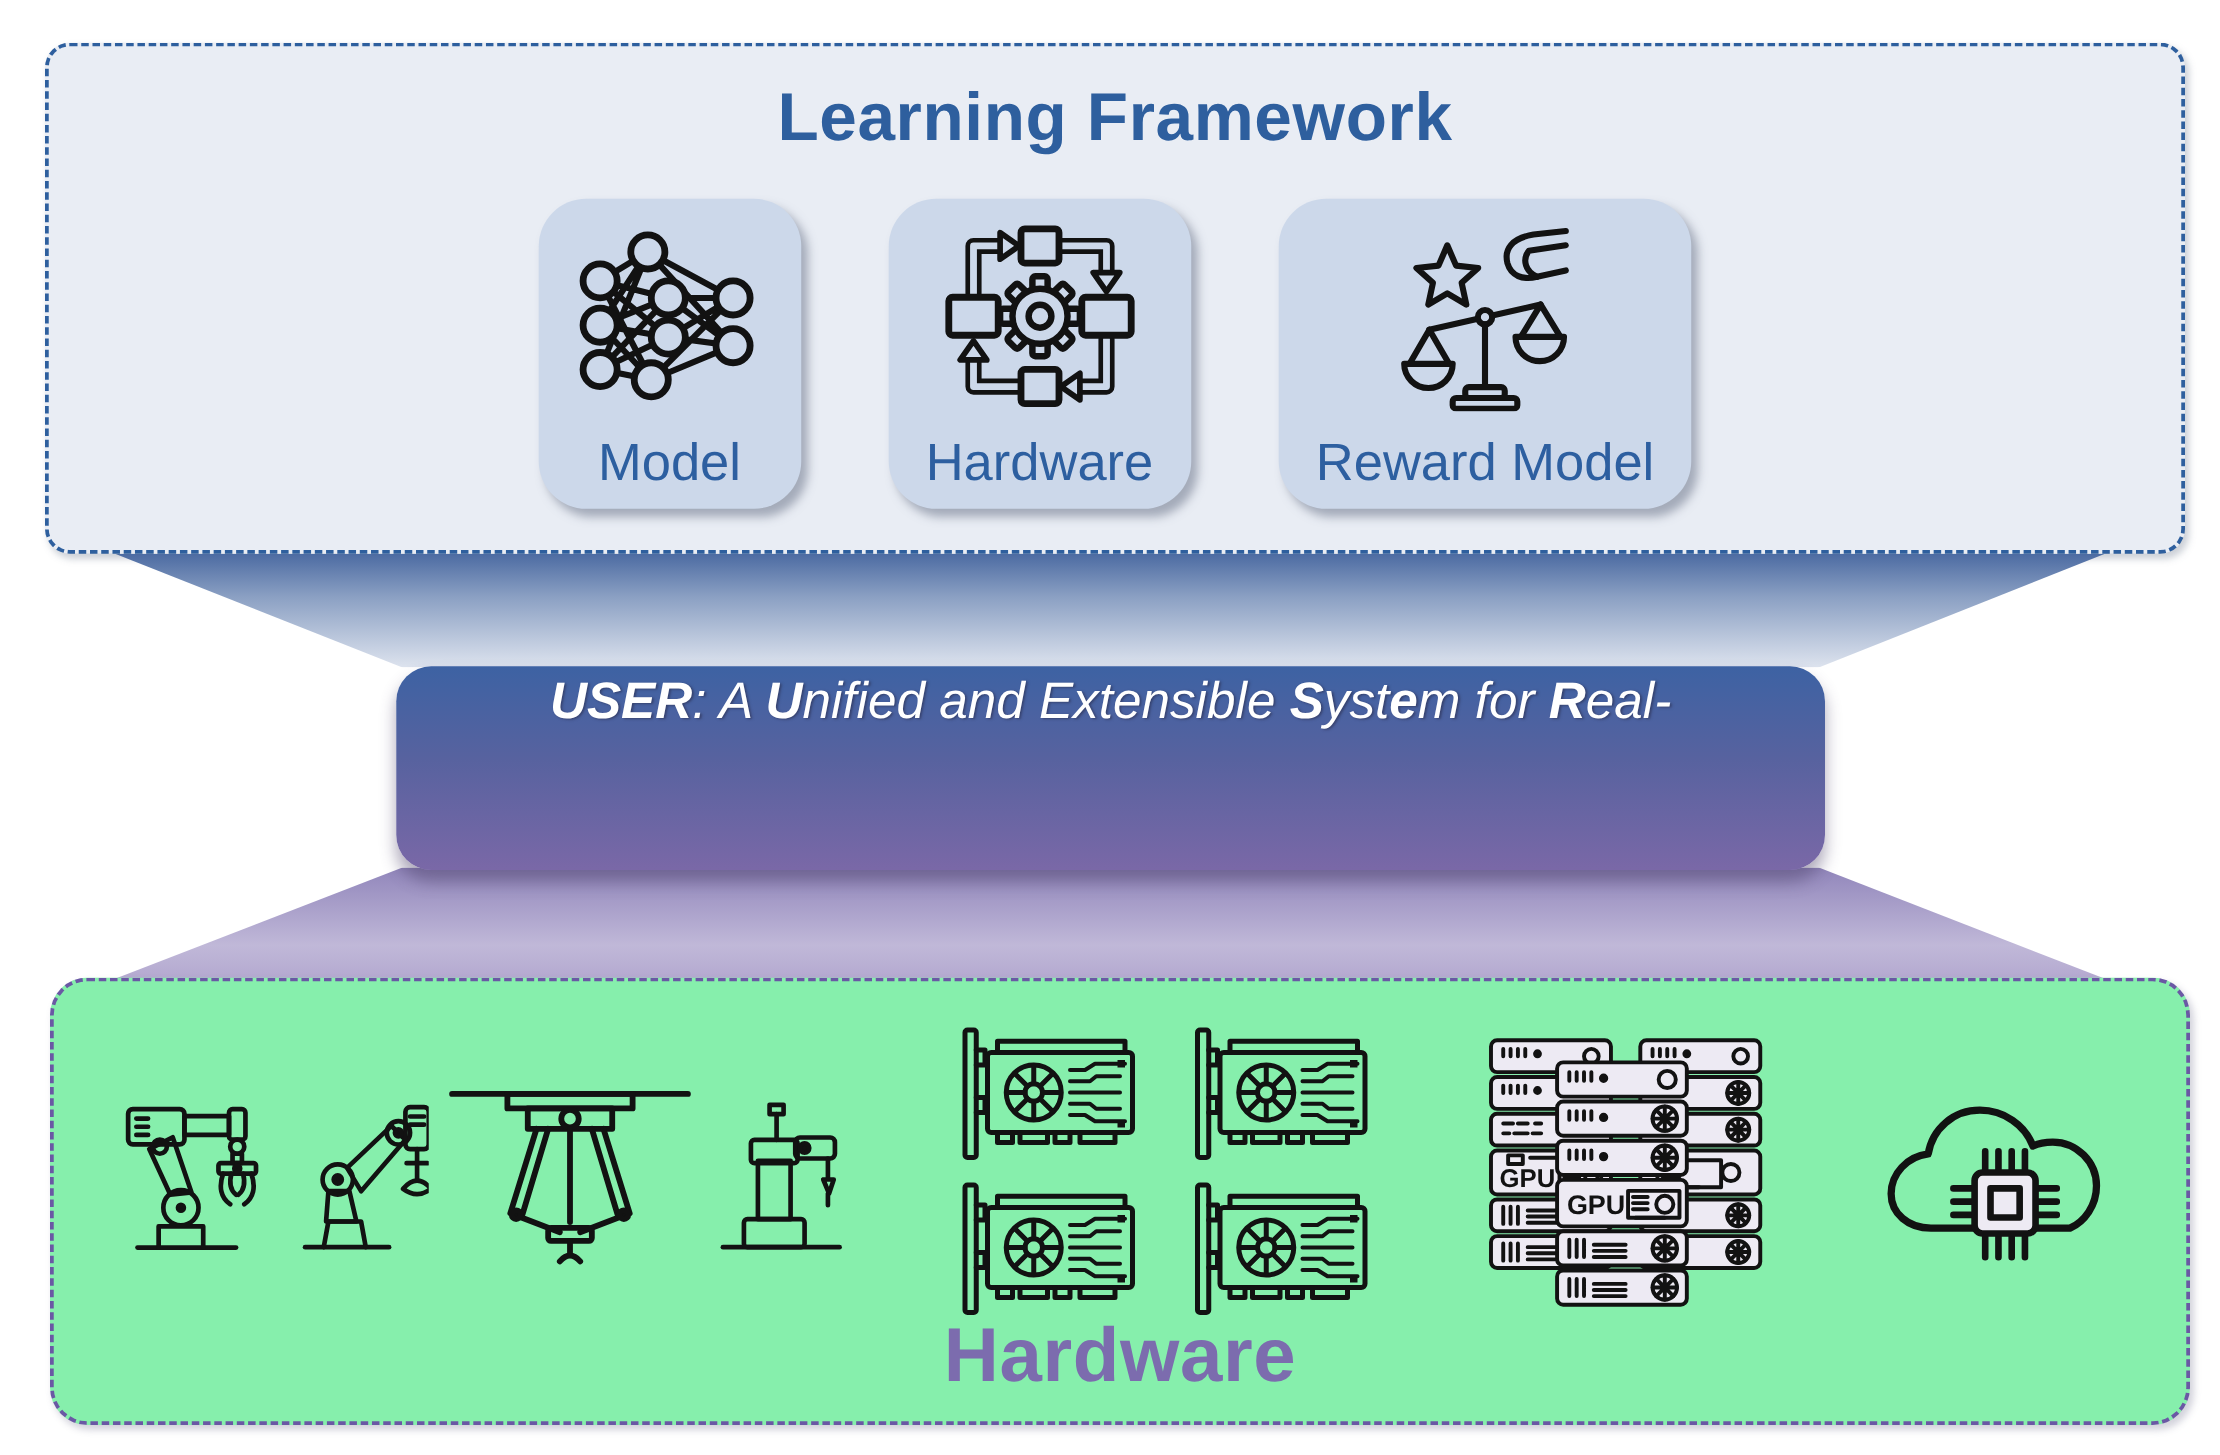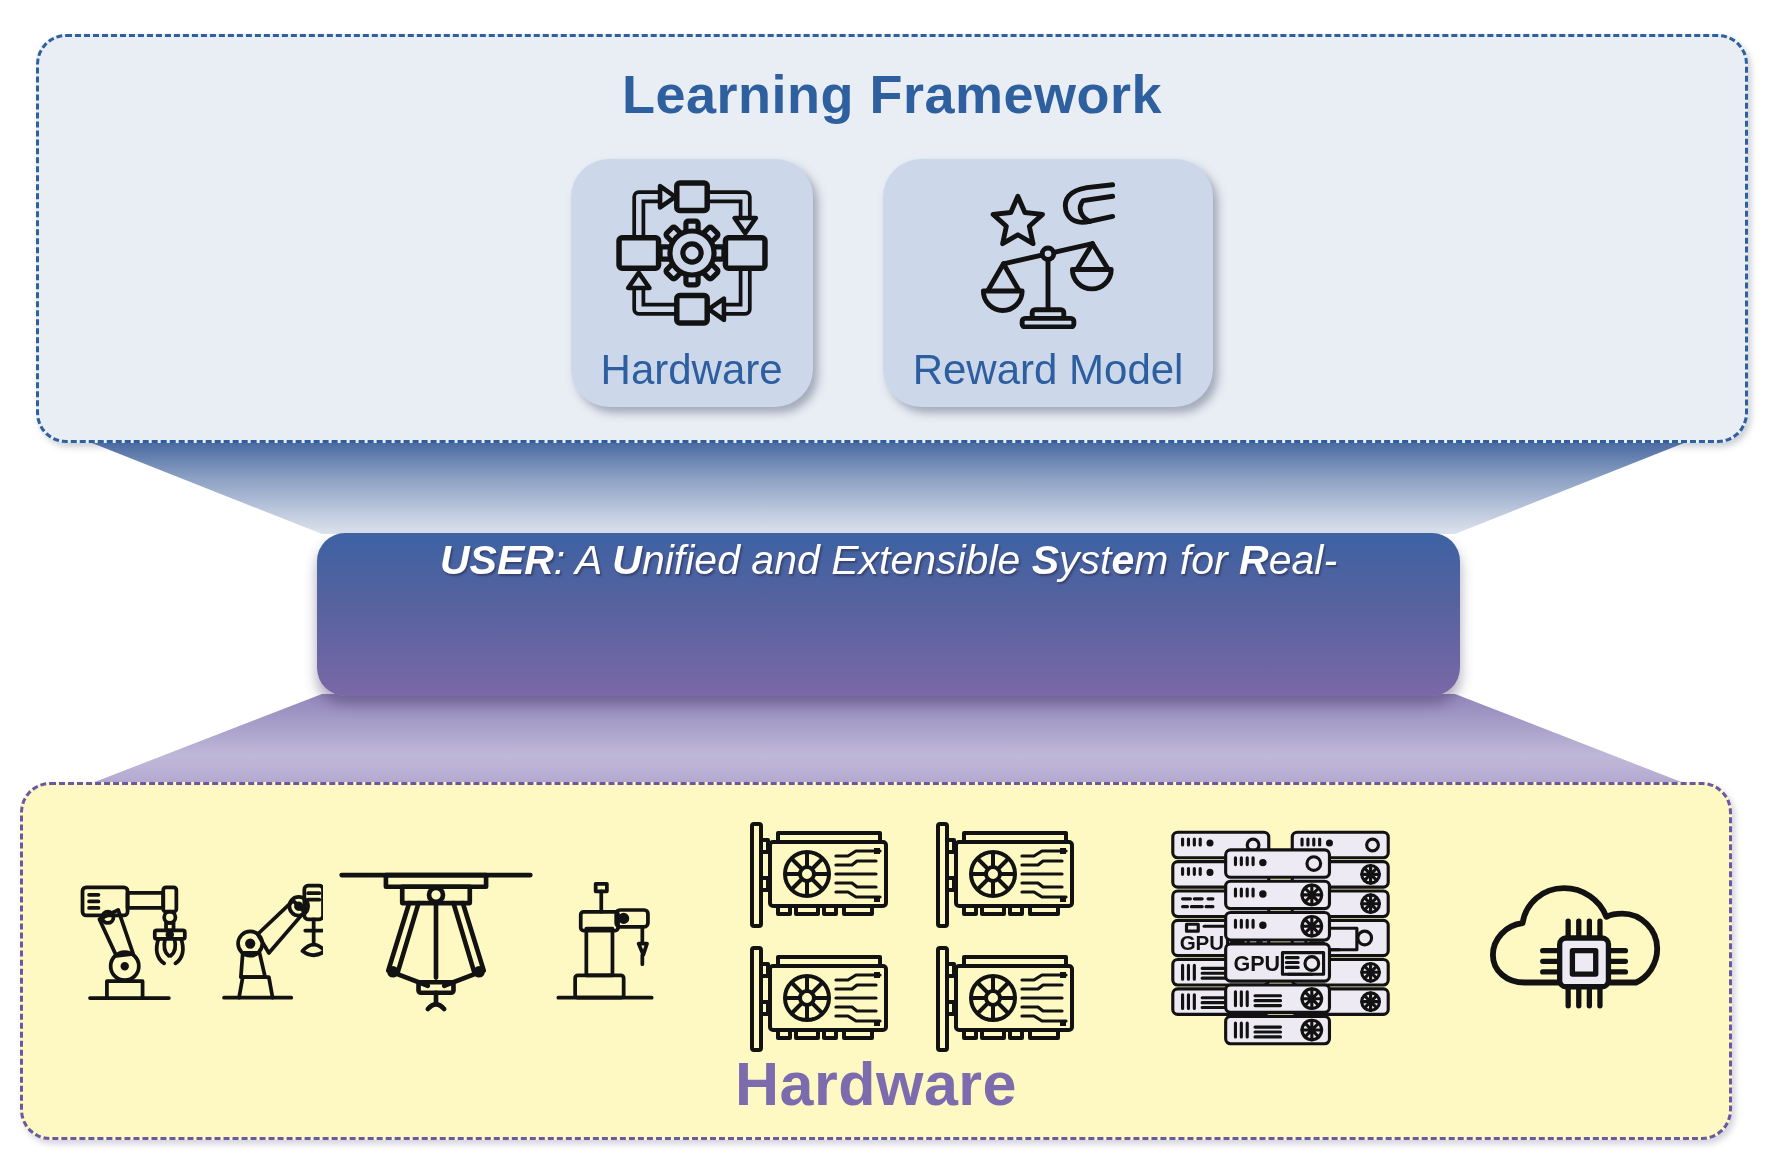--- a/index.html
+++ b/index.html
@@ -1,21 +1,21 @@
 <!DOCTYPE html>
 <html><head>
 <meta charset="utf-8">
 <style>
   html,body{margin:0;padding:0;background:#fff;}
   #canvas{position:relative;width:1776px;height:1164px;background:#ffffff;
           font-family:"Liberation Sans",sans-serif;overflow:hidden;}
 
   
   .framework-box{position:absolute;left:36px;top:34px;width:1712px;height:409px;
-    box-sizing:border-box;background:#e9edf4;border:3px dashed #2e5f9e;border-radius:30px;
+    box-sizing:border-box;background:#e9edf4;border:3px dashed #2e5f9e;border-radius:20px;
     box-shadow:3px 4px 6px rgba(110,120,140,.35);}
   .fw-title{margin:0;position:absolute;top:26px;left:0;right:0;text-align:center;
     font-size:54px;font-weight:bold;color:#2e5f9e;letter-spacing:.5px;}
   .cards{position:absolute;top:122px;left:0;right:0;display:flex;justify-content:center;
     align-items:stretch;gap:70px;}
   .card{background:#ccd8ea;border-radius:38px;height:248px;box-sizing:border-box;
     padding:18px 30px 12px 30px;display:flex;flex-direction:column;align-items:center;
     justify-content:space-between;box-shadow:5px 6px 8px rgba(96,106,128,.5);}
   .card .icn{flex:0 0 auto;}
   .card-label{font-size:42px;color:#2d5fa0;line-height:1;padding-bottom:4px;white-space:nowrap;}
@@ -32,22 +32,22 @@
   
   .banner{position:absolute;left:317px;top:533px;width:1143px;height:163px;border-radius:28px;
     background:linear-gradient(to bottom,#3d62a3 0%,#57629f 45%,#7a68a7 100%);
     box-shadow:0 9px 13px rgba(70,60,100,.45);
     display:flex;flex-direction:column;justify-content:space-between;align-items:center;}
   .banner-line{color:#ffffff;font-style:italic;font-size:41px;line-height:55px;
     text-shadow:1.5px 1.5px 2px rgba(40,40,70,.55);white-space:nowrap;}
   .seg-b{font-weight:bold;}
 
   
-  .hardware-box{position:absolute;left:20px;top:782px;width:1712px;height:358px;
-    box-sizing:border-box;background:#fef9c3;border:3px dashed #6a58a4;border-radius:30px;
+  .hardware-box{position:absolute;left:40px;top:782px;width:1712px;height:358px;
+    box-sizing:border-box;background:#86efac;border:3px dashed #6a58a4;border-radius:30px;
     box-shadow:3px 4px 6px rgba(110,110,140,.3);}
   .hw-icons{position:absolute;top:28px;left:52px;right:40px;height:250px;
     display:flex;align-items:center;justify-content:space-between;}
   .robots{display:flex;align-items:flex-end;gap:14px;}
   .gpu-grid{display:grid;grid-template-columns:repeat(2,158px);grid-auto-rows:112px;
     column-gap:28px;row-gap:12px;}
   .hw-title{margin:0;position:absolute;bottom:18px;left:0;right:0;text-align:center;
     font-size:61px;font-weight:bold;color:#7c6cae;letter-spacing:.5px;}
 
   svg{display:block;}
@@ -56,20 +56,43 @@
 </head>
 <body>
 
 <div id="canvas">
 
   <section class="framework-box">
     <h1 class="fw-title">Learning Framework</h1>
 
     <div class="cards">
 
+      <div class="card">
+        <svg class="icn" width="150" height="150" viewBox="0 0 110 100">
+          <g class="lineart" stroke-width="3.6">
+            <path d="M14,30 L42,13 M14,30 L54,40 M14,30 L54,63 M14,30 L44,88
+                     M14,56 L42,13 M14,56 L54,40 M14,56 L54,63 M14,56 L44,88
+                     M14,82 L42,13 M14,82 L54,40 M14,82 L54,63 M14,82 L44,88
+                     M42,13 L92,40 M42,13 L92,68 M54,40 L92,40 M54,40 L92,68
+                     M54,63 L92,40 M54,63 L92,68 M44,88 L92,40 M44,88 L92,68"></path>
+            <g fill="#ccd8ea" stroke-width="4">
+              <circle cx="14" cy="30" r="10"></circle>
+                <circle cx="14" cy="56" r="10"></circle>
+                <circle cx="14" cy="82" r="10"></circle>
+              <circle cx="42" cy="13" r="10"></circle>
+                <circle cx="54" cy="40" r="10"></circle>
+                <circle cx="54" cy="63" r="10"></circle>
+                <circle cx="44" cy="88" r="10"></circle>
+              <circle cx="92" cy="40" r="10"></circle>
+                <circle cx="92" cy="68" r="10"></circle>
+            </g>
+          </g>
+        </svg>
+        <div class="card-label">Model</div>
+      </div>
 
       <div class="card">
         <svg class="icn" width="152" height="152" viewBox="0 0 100 100">
           <g class="lineart" stroke-width="3.4">
 
             <g stroke-width="8.5">
                 <path d="M15,38 V13 H29"></path>
                 <path d="M60,13 H85 V27"></path>
                 <path d="M85,62 V87 H71"></path>
                 <path d="M40,87 H15 V73"></path>

